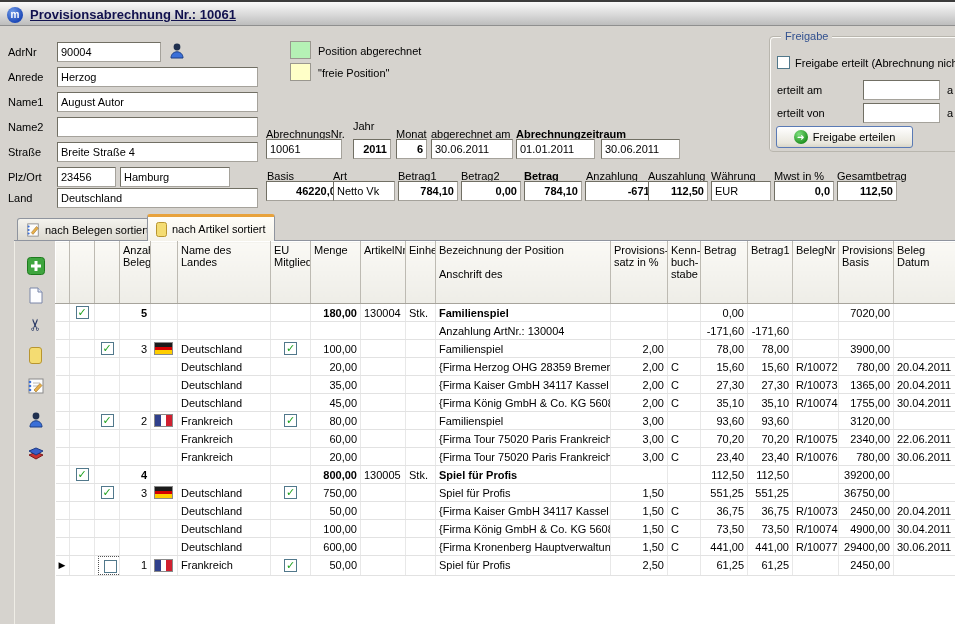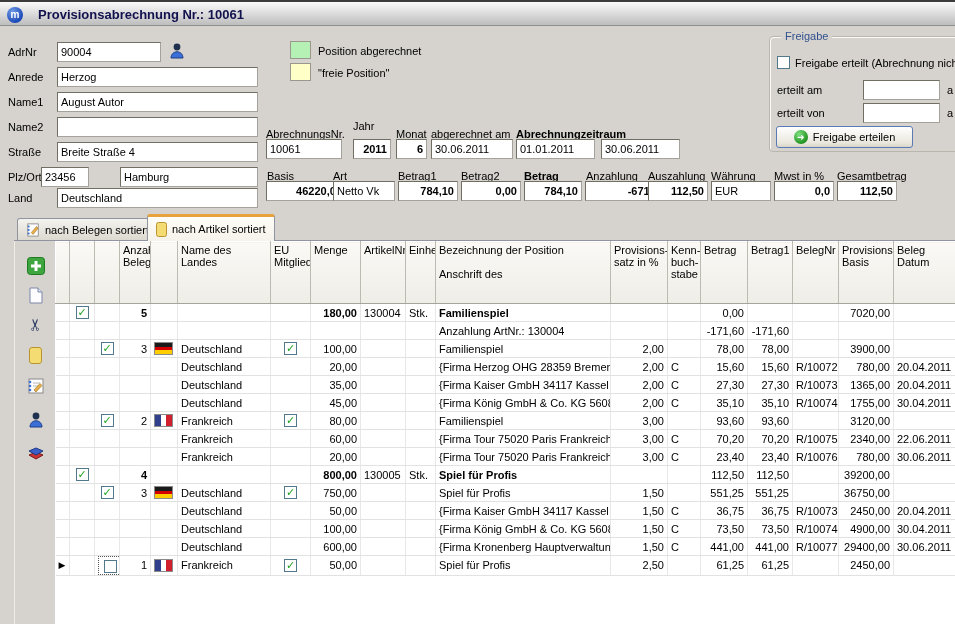--- a/index.html
+++ b/index.html
@@ -15,21 +15,21 @@
     left:0;top:0;width:955px;height:26px;
     background:linear-gradient(#fafafa, #d9d9d9 55%, #bdbdbd);
     border-top:2px solid #3c3c3c;border-bottom:1px solid #8f8f8f;
     box-sizing:border-box;
   }
   .title-ico{
     left:7px;top:5px;width:16px;height:16px;border-radius:50%;
     background:radial-gradient(circle at 35% 30%, #6f9be8, #1d49b8 70%);
     color:#fff;font:bold 10px/16px "Liberation Sans",sans-serif;text-align:center;
   }
-  .title-text{left:38px;top:5px;font:bold 13px "Liberation Sans",sans-serif;color:#11114e;}
+  .title-text{left:30px;top:5px;font:bold 13px "Liberation Sans",sans-serif;color:#11114e;text-decoration:underline;}
   
   .lbl{position:absolute;white-space:nowrap;color:#000;}
   .lbl.b{font-weight:bold;}
   .fld{
     position:absolute;height:20px;box-sizing:border-box;background:#fff;
     border:1px solid #a5a29b;border-top-color:#716f64;border-left-color:#716f64;
     padding:0 3px;display:flex;align-items:center;white-space:nowrap;overflow:hidden;
   }
   .fld.num{justify-content:flex-end;font-weight:bold;}
   .fld.b{font-weight:bold;}
@@ -119,22 +119,22 @@
 </span>
 <div class="lbl" style="left:8px;top:71px">Anrede</div>
 <div class="fld" style="left:57px;top:67px;width:201px">Herzog</div>
 <div class="lbl" style="left:8px;top:96px">Name1</div>
 <div class="fld" style="left:57px;top:92px;width:201px">August Autor</div>
 <div class="lbl" style="left:8px;top:121px">Name2</div>
 <div class="fld" style="left:57px;top:117px;width:201px"></div>
 <div class="lbl" style="left:8px;top:146px">Straße</div>
 <div class="fld" style="left:57px;top:142px;width:201px">Breite Straße 4</div>
 <div class="lbl" style="left:8px;top:171px">Plz/Ort</div>
-<div class="fld" style="left:41px;top:167px;width:48px">23456</div>
-<div class="fld" style="left:120px;top:167px;width:138px">Hamburg</div>
+<div class="fld" style="left:57px;top:167px;width:59px">23456</div>
+<div class="fld" style="left:120px;top:167px;width:110px">Hamburg</div>
 <div class="lbl" style="left:8px;top:192px">Land</div>
 <div class="fld" style="left:57px;top:188px;width:201px">Deutschland</div>
 
 <div class="swatch" style="left:290px;top:41px;background:#b5f1b5"></div>
 <div class="lbl" style="left:318px;top:45px">Position abgerechnet</div>
 <div class="swatch" style="left:290px;top:63px;background:#ffffc8"></div>
 <div class="lbl" style="left:318px;top:67px">"freie Position"</div>
 
 <div class="lbl" style="left:266px;top:128px">AbrechnungsNr.</div>
 <div class="fld" style="left:266px;top:139px;width:76px">10061</div>

